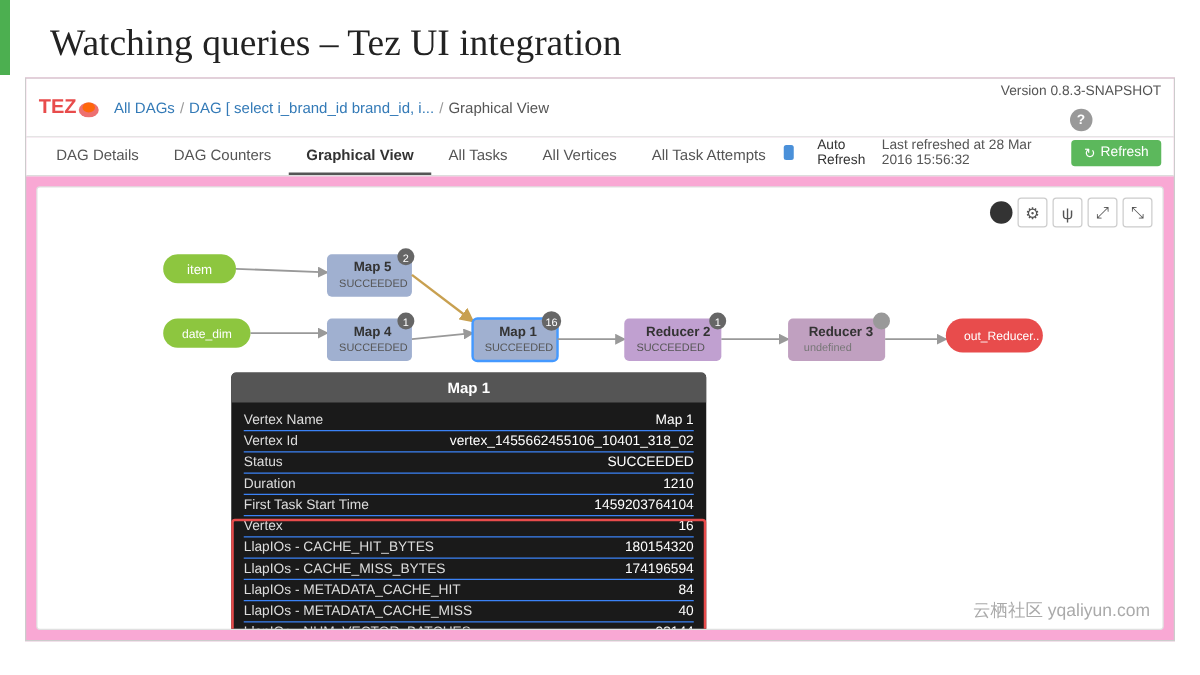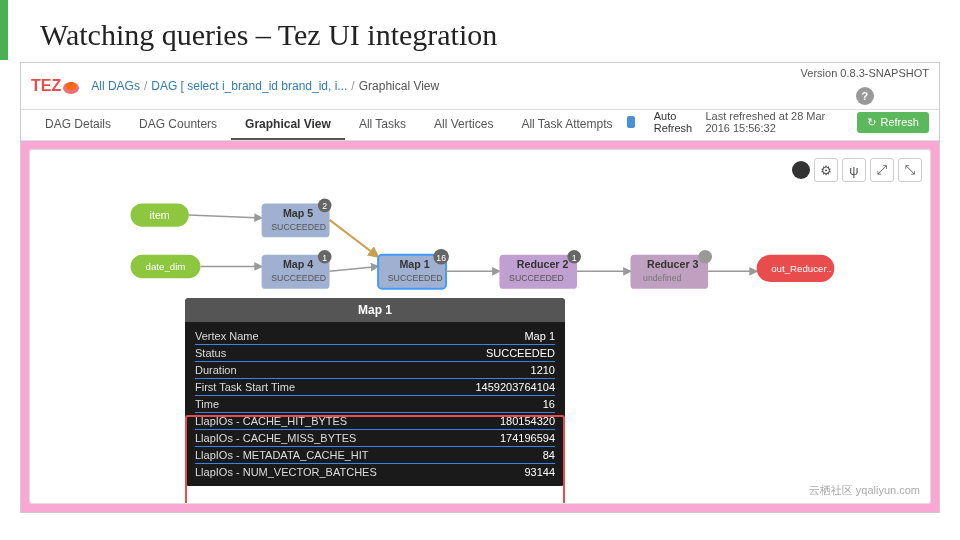--- a/index.html
+++ b/index.html
@@ -231,21 +231,21 @@
       border-radius: 3px;
       z-index: 11;
       pointer-events: none;
     }
 
     
     .watermark {
       position: absolute;
       bottom: 5px;
       right: 10px;
-      font-size: 11px;
+      font-size: 14px;
       color: #aaa;
       display: flex;
       align-items: center;
       gap: 4px;
     }
   </style>
 </head>
 <body>
 
 <div class="green-bar"></div>
@@ -373,47 +373,55 @@
       </svg>
 
       <div class="tooltip-popup" style="top:148px;">
         <div class="tooltip-header">Map 1</div>
         <div class="tooltip-body">
           <div class="tooltip-row">
             <span class="tooltip-label">Vertex Name</span>
             <span class="tooltip-value">Map 1</span>
           </div>
           <div class="tooltip-row">
+            <span class="tooltip-label">Vertex Id</span>
+            <span class="tooltip-value">vertex_1455662455106_10401_318_02</span>
+          </div>
+          <div class="tooltip-row">
             <span class="tooltip-label">Status</span>
             <span class="tooltip-value">SUCCEEDED</span>
           </div>
           <div class="tooltip-row">
             <span class="tooltip-label">Duration</span>
             <span class="tooltip-value">1210</span>
           </div>
           <div class="tooltip-row">
             <span class="tooltip-label">First Task Start Time</span>
             <span class="tooltip-value">1459203764104</span>
           </div>
           <div class="tooltip-row">
-            <span class="tooltip-label">Time</span>
+            <span class="tooltip-label">Vertex</span>
             <span class="tooltip-value">16</span>
           </div>
 
           <div class="tooltip-row">
             <span class="tooltip-label">LlapIOs - CACHE_HIT_BYTES</span>
             <span class="tooltip-value">180154320</span>
           </div>
           <div class="tooltip-row">
             <span class="tooltip-label">LlapIOs - CACHE_MISS_BYTES</span>
             <span class="tooltip-value">174196594</span>
           </div>
           <div class="tooltip-row">
             <span class="tooltip-label">LlapIOs - METADATA_CACHE_HIT</span>
             <span class="tooltip-value">84</span>
+          </div>
+          <div class="tooltip-row">
+            <span class="tooltip-label">LlapIOs - METADATA_CACHE_MISS</span>
+            <span class="tooltip-value">40</span>
           </div>
           <div class="tooltip-row">
             <span class="tooltip-label">LlapIOs - NUM_VECTOR_BATCHES</span>
             <span class="tooltip-value">93144</span>
           </div>
 
         </div>
       </div>
 
       <div class="highlight-box"></div>

